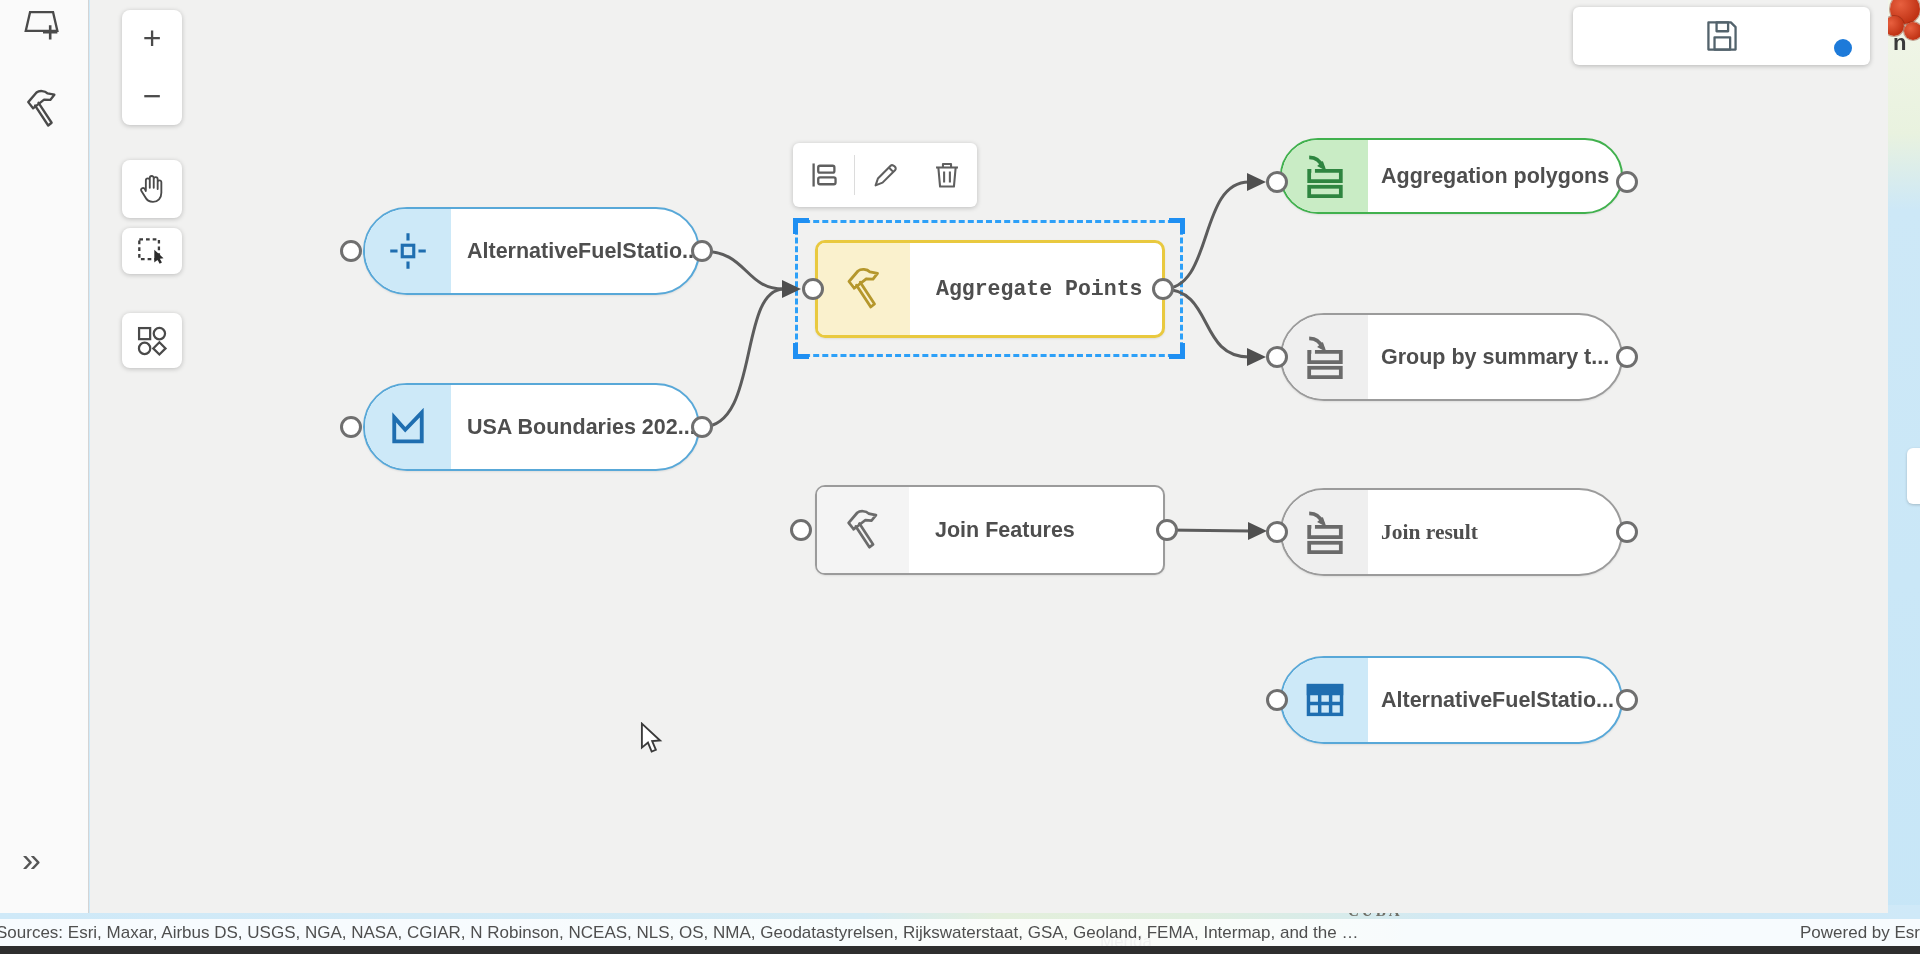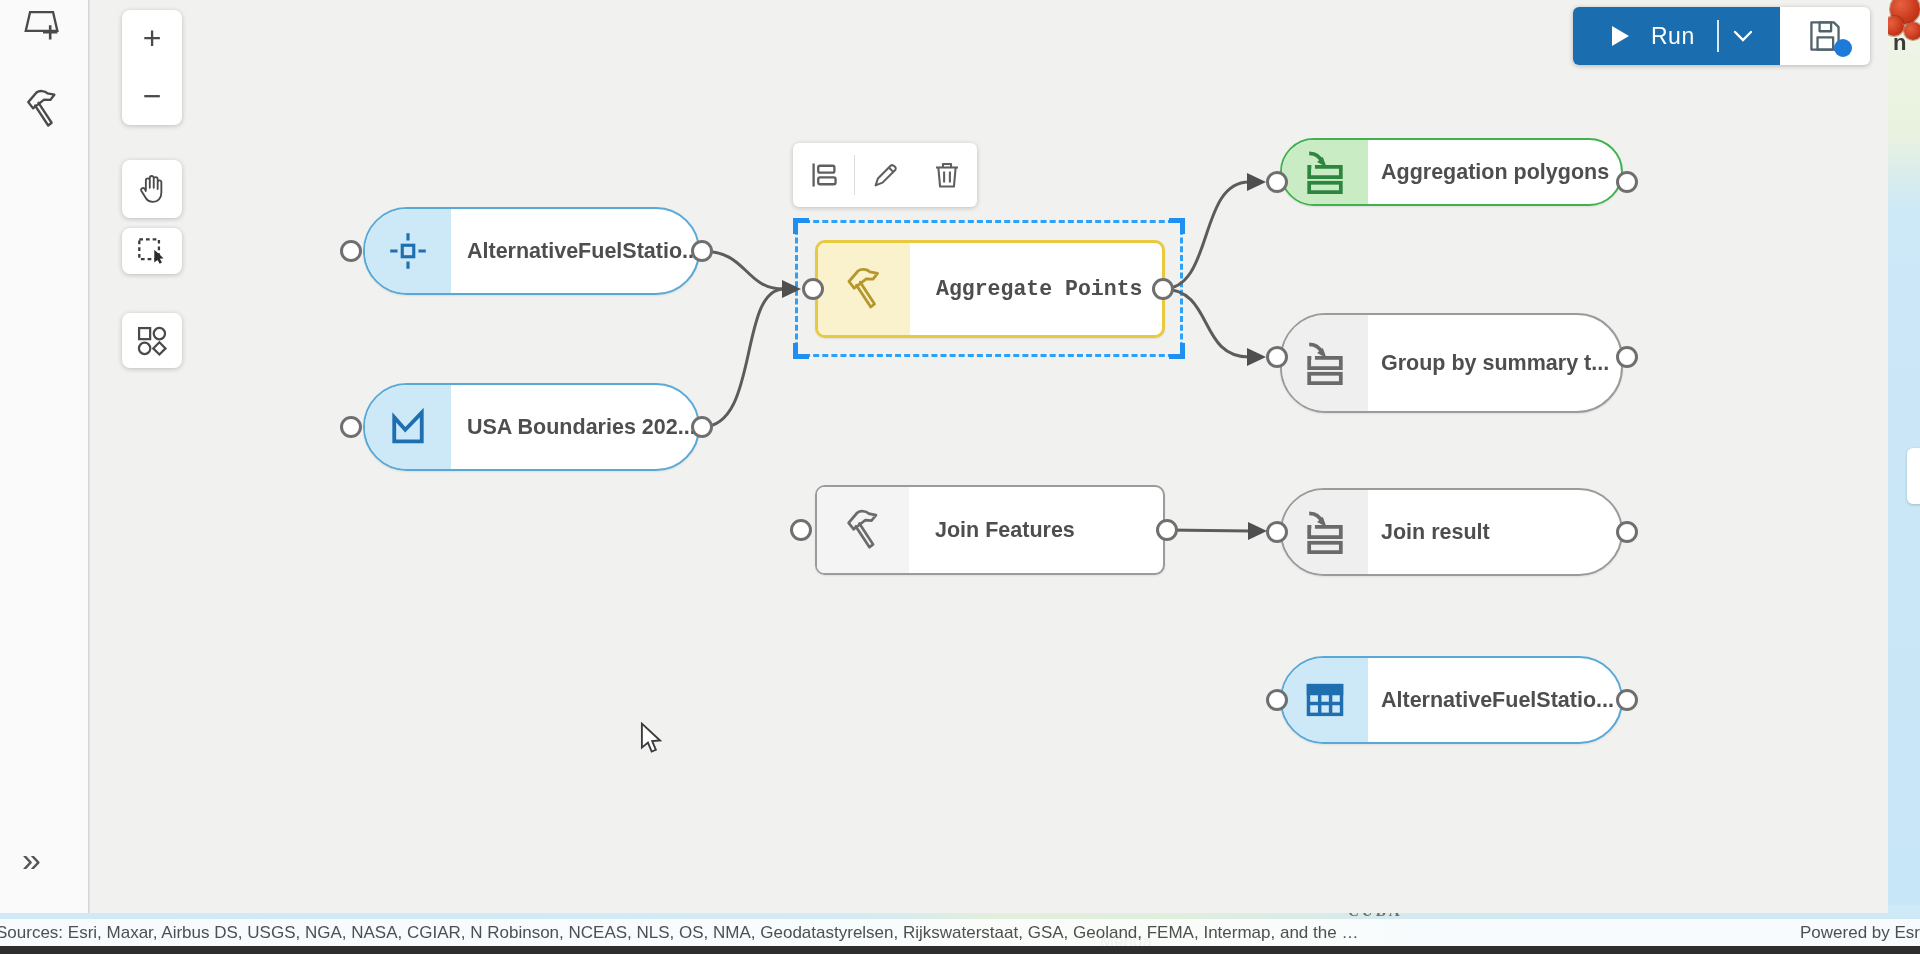--- a/index.html
+++ b/index.html
@@ -156,32 +156,20 @@
         <rect x="2" y="2" width="22" height="22"></rect>
         <path d="M10.5,10.5 L6,6 M6,10 V6 H10"></path>
         <path d="M15.5,10.5 L20,6 M16,6 H20 V10"></path>
         <path d="M10.5,15.5 L6,20 M6,16 V20 H10"></path>
         <path d="M15.5,15.5 L20,20 M16,20 H20 V16"></path>
       </svg>
     </div>
   </div>
 
   <div id="run-group">
-    <div id="run-main">
-      <svg class="play" width="22" height="24" viewBox="0 0 22 24">
-          <path d="M3,2 L20,12 L3,22 Z" fill="#fff"></path>
-        </svg>
-      <span class="run-label">Run</span>
-      <span id="run-divider"></span>
-      <span id="run-caret">
-        <svg width="20" height="12" viewBox="0 0 20 12" fill="none" stroke="#fff" stroke-width="2.4" stroke-linecap="round">
-            <path d="M2,2 L10,10 L18,2"></path>
-          </svg>
-      </span>
-    </div>
     <div id="save-section">
       <svg width="38" height="38" viewBox="0 0 28 28" fill="none" stroke="#53636c" stroke-width="1.7" stroke-linejoin="round">
         <path d="M4,4 H20.5 L24,7.5 V24 H4 Z"></path>
         <rect x="10" y="4" width="8.5" height="6.5"></rect>
         <rect x="8.5" y="15" width="11.5" height="9"></rect>
       </svg>
       <span id="save-dot"></span>
     </div>
   </div>
 
@@ -255,33 +243,33 @@
   <div class="node rect yellow" style="left:815px; top:240px; width:350px; height:98px; z-index:5;">
     <div class="icon-sec">
       <svg width="48" height="48" viewBox="0 0 32 32" fill="none" stroke="#b5972c" stroke-width="1.9" stroke-linejoin="round" stroke-linecap="round">
         <path d="M6,11 L12,4 C14,2.4 18,2.6 20,4.6 L25,5.6 L22,9.4 L17.5,9.2 L9.5,15.5 Z"></path>
         <path d="M13.5,11.5 L23,26 L20.5,28 L11,13.5"></path>
       </svg>
     </div>
     <div class="label" style="padding-left:26px;">Aggregate Points</div>
   </div>
 
-  <div class="node pill green" style="left:1280px; top:138px; width:343px; height:68px;">
+  <div class="node pill green" style="left:1280px; top:138px; width:343px; height:76px;">
     <div class="icon-sec">
       <svg width="46" height="46" viewBox="0 0 32 32" fill="none" stroke="#2e8540" stroke-width="2.6">
         <path d="M5,3 Q12,3 14.5,10"></path>
         <polygon points="10.5,9 17,12.5 14.5,5.5" fill="#2e8540" stroke="none"></polygon>
         <path d="M9,12.5 H27 V19.5 H5 V12.5 H6.5" fill="none"></path>
         <rect x="5" y="23.5" width="22" height="6.5"></rect>
       </svg>
     </div>
     <div class="label" style="padding-left:13px;">Aggregation polygons</div>
   </div>
 
-  <div class="node pill gray" style="left:1280px; top:313px; width:343px; height:100px;">
+  <div class="node pill gray" style="left:1280px; top:313px; width:343px; height:88px;">
     <div class="icon-sec">
       <svg width="46" height="46" viewBox="0 0 32 32" fill="none" stroke="#6a6a6a" stroke-width="2.6">
         <path d="M5,3 Q12,3 14.5,10"></path>
         <polygon points="10.5,9 17,12.5 14.5,5.5" fill="#6a6a6a" stroke="none"></polygon>
         <path d="M9,12.5 H27 V19.5 H5 V12.5 H6.5" fill="none"></path>
         <rect x="5" y="23.5" width="22" height="6.5"></rect>
       </svg>
     </div>
     <div class="label" style="padding-left:13px;">Group by summary t...</div>
   </div>
@@ -298,21 +286,21 @@
 
   <div class="node pill gray" style="left:1280px; top:488px; width:343px; height:88px;">
     <div class="icon-sec">
       <svg width="46" height="46" viewBox="0 0 32 32" fill="none" stroke="#6a6a6a" stroke-width="2.6">
         <path d="M5,3 Q12,3 14.5,10"></path>
         <polygon points="10.5,9 17,12.5 14.5,5.5" fill="#6a6a6a" stroke="none"></polygon>
         <path d="M9,12.5 H27 V19.5 H5 V12.5 H6.5" fill="none"></path>
         <rect x="5" y="23.5" width="22" height="6.5"></rect>
       </svg>
     </div>
-    <div class="label" style="padding-left:13px;">Join result</div>
+    <div class="label" style="padding-left:13px;font-family:Liberation Serif, serif;">Join result</div>
   </div>
 
   <div class="node pill blue" style="left:1280px; top:656px; width:343px; height:88px;">
     <div class="icon-sec">
       <svg width="46" height="46" viewBox="0 0 32 32" fill="none" stroke="#1f6eb0" stroke-width="2.4">
         <rect x="4.5" y="6" width="23" height="20"></rect>
         <rect x="4.5" y="6" width="23" height="5.5" fill="#1f6eb0"></rect>
         <path d="M4.5,18.5 H27.5 M12.3,11.5 V26 M19.9,11.5 V26"></path>
       </svg>
     </div>

